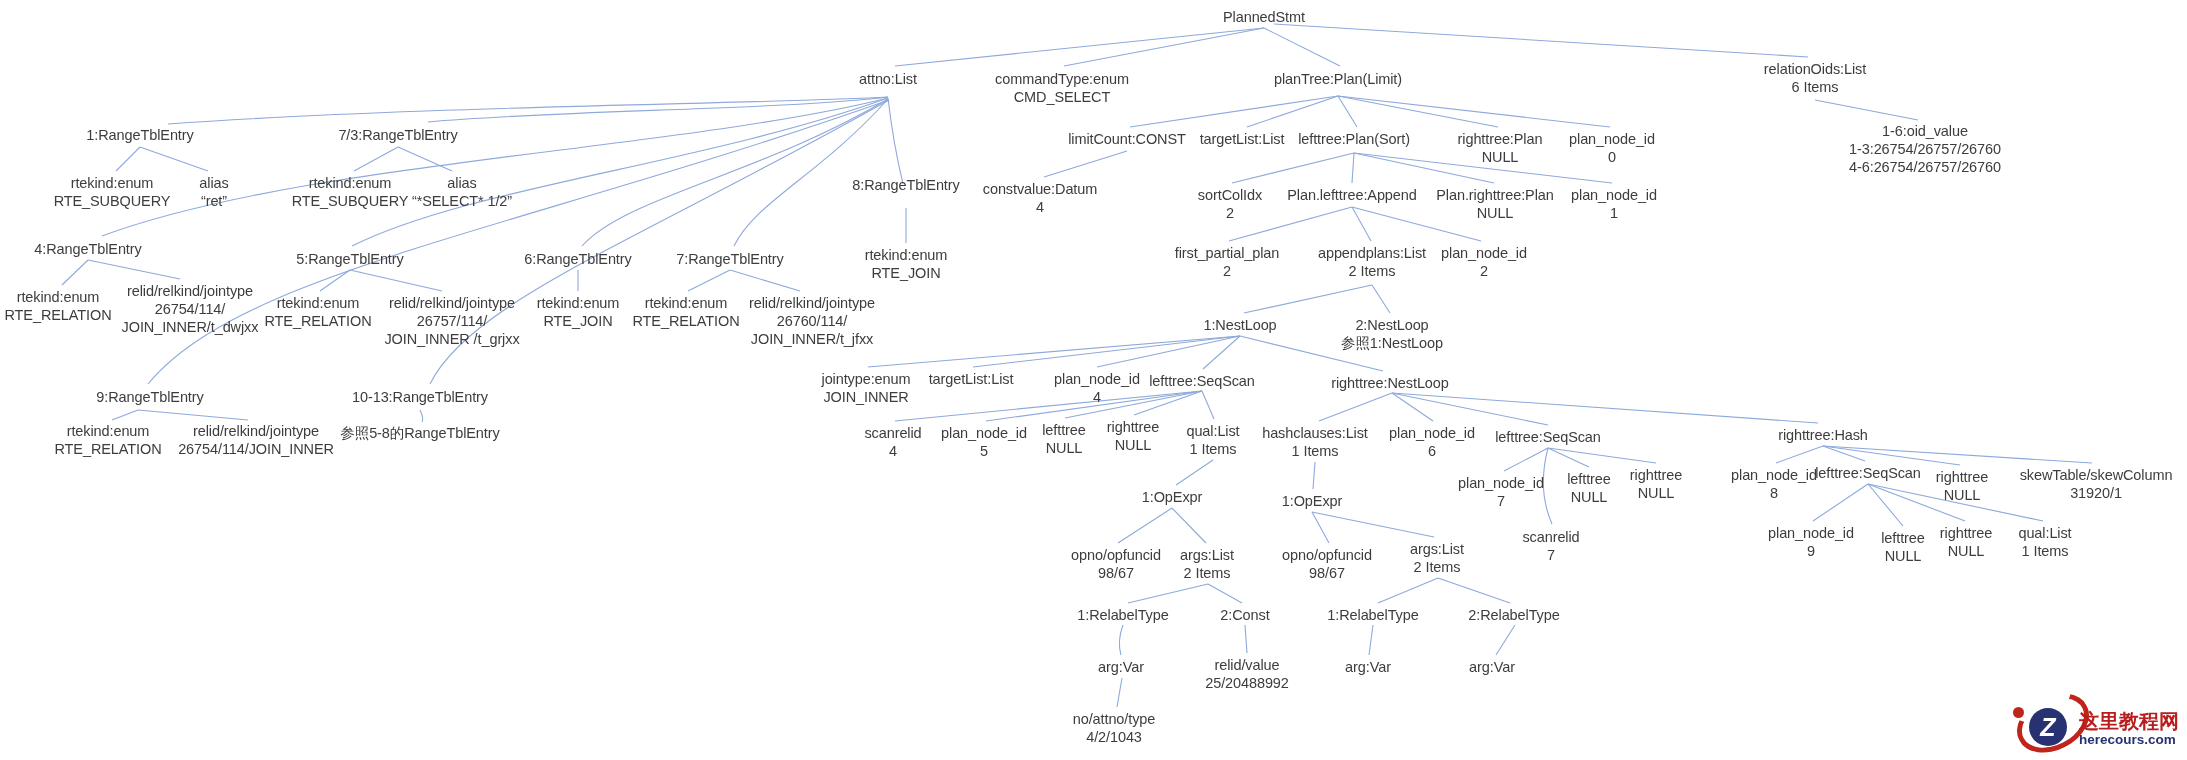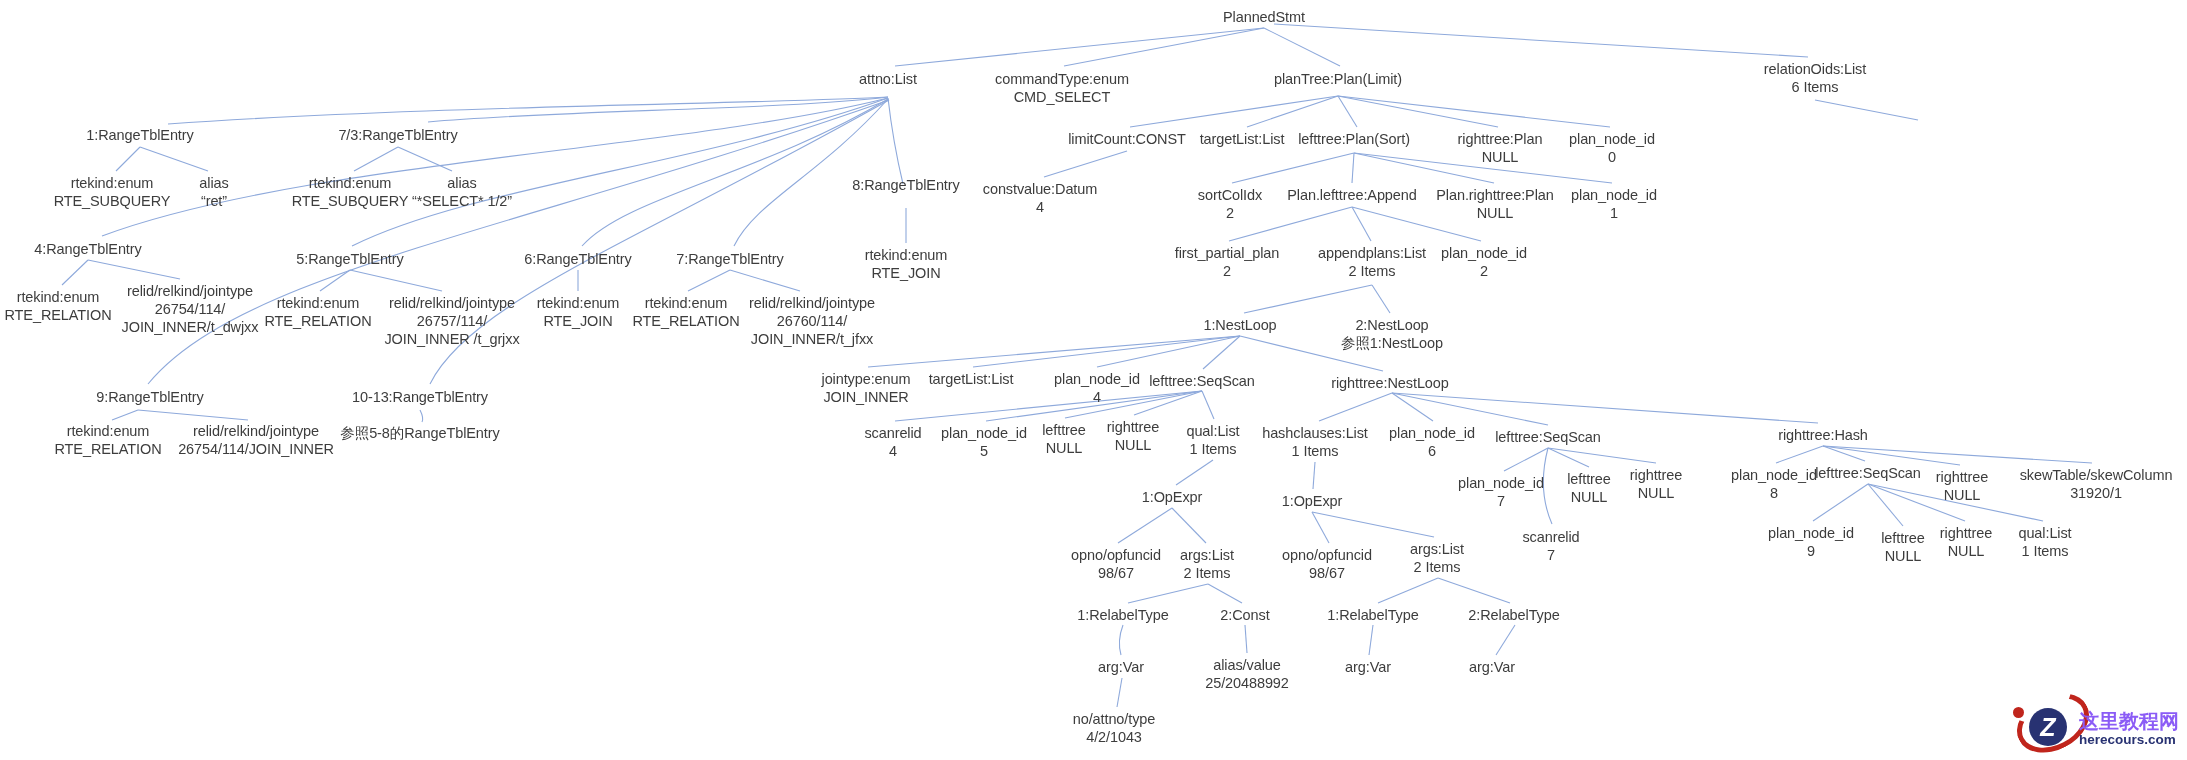--- a/index.html
+++ b/index.html
@@ -10,21 +10,21 @@
         font-size:14.5px;line-height:18px;color:#3d3d3d;letter-spacing:-0.1px;}
   
   .wm{position:absolute;right:4px;bottom:2px;width:170px;height:72px;}
   .wm-swoosh{position:absolute;left:2px;bottom:8px;width:66px;height:44px;border:5px solid #c0251c;
              border-radius:50%;transform:rotate(-27deg);border-top-color:transparent;}
   .wm-ball{position:absolute;left:0px;bottom:40px;width:11px;height:11px;border-radius:50%;background:#c0251c;}
   .wm-circle{position:absolute;left:16px;bottom:12px;width:38px;height:38px;border-radius:50%;
              background:#283272;display:flex;align-items:center;justify-content:center;
              color:#ffffff;font-weight:bold;font-style:italic;font-size:25px;}
   .wm-text{position:absolute;left:66px;bottom:10px;text-align:left;}
-  .wm-name{color:#8b5cf6;font-weight:bold;font-size:20px;line-height:22px;}
+  .wm-name{color:#b91c1c;font-weight:bold;font-size:20px;line-height:22px;}
   .wm-url{color:#283272;font-weight:bold;font-size:13.5px;line-height:16px;}
 </style>
 </head>
 <body>
 
 <div id="canvas">
 
   <svg id="wires" viewBox="0 0 2187 760" fill="none" stroke="#8ea9db" stroke-width="1.1">
 
     <path d="M1264,28 L895,66"></path>
@@ -139,20 +139,25 @@
       <div>commandType:enum</div>
       <div>CMD_SELECT</div>
     </div>
   <div class="node" style="left:1338px;top:70px">
       <div>planTree:Plan(Limit)</div>
     </div>
   <div class="node" style="left:1815px;top:60px">
       <div>relationOids:List</div>
       <div>6 Items</div>
     </div>
+  <div class="node" style="left:1925px;top:122px">
+      <div>1-6:oid_value</div>
+      <div>1-3:26754/26757/26760</div>
+      <div>4-6:26754/26757/26760</div>
+    </div>
 
   <div class="node" style="left:140px;top:126px">
       <div>1:RangeTblEntry</div>
     </div>
   <div class="node" style="left:398px;top:126px">
       <div>7/3:RangeTblEntry</div>
     </div>
   <div class="node" style="left:112px;top:174px">
       <div>rtekind:enum</div>
       <div>RTE_SUBQUERY</div>
@@ -424,21 +429,21 @@
   <div class="node" style="left:1373px;top:606px">
       <div>1:RelabelType</div>
     </div>
   <div class="node" style="left:1514px;top:606px">
       <div>2:RelabelType</div>
     </div>
   <div class="node" style="left:1121px;top:658px">
       <div>arg:Var</div>
     </div>
   <div class="node" style="left:1247px;top:656px">
-      <div>alias/value</div>
+      <div>relid/value</div>
       <div>25/20488992</div>
     </div>
   <div class="node" style="left:1368px;top:658px">
       <div>arg:Var</div>
     </div>
   <div class="node" style="left:1492px;top:658px">
       <div>arg:Var</div>
     </div>
   <div class="node" style="left:1114px;top:710px">
       <div>no/attno/type</div>

